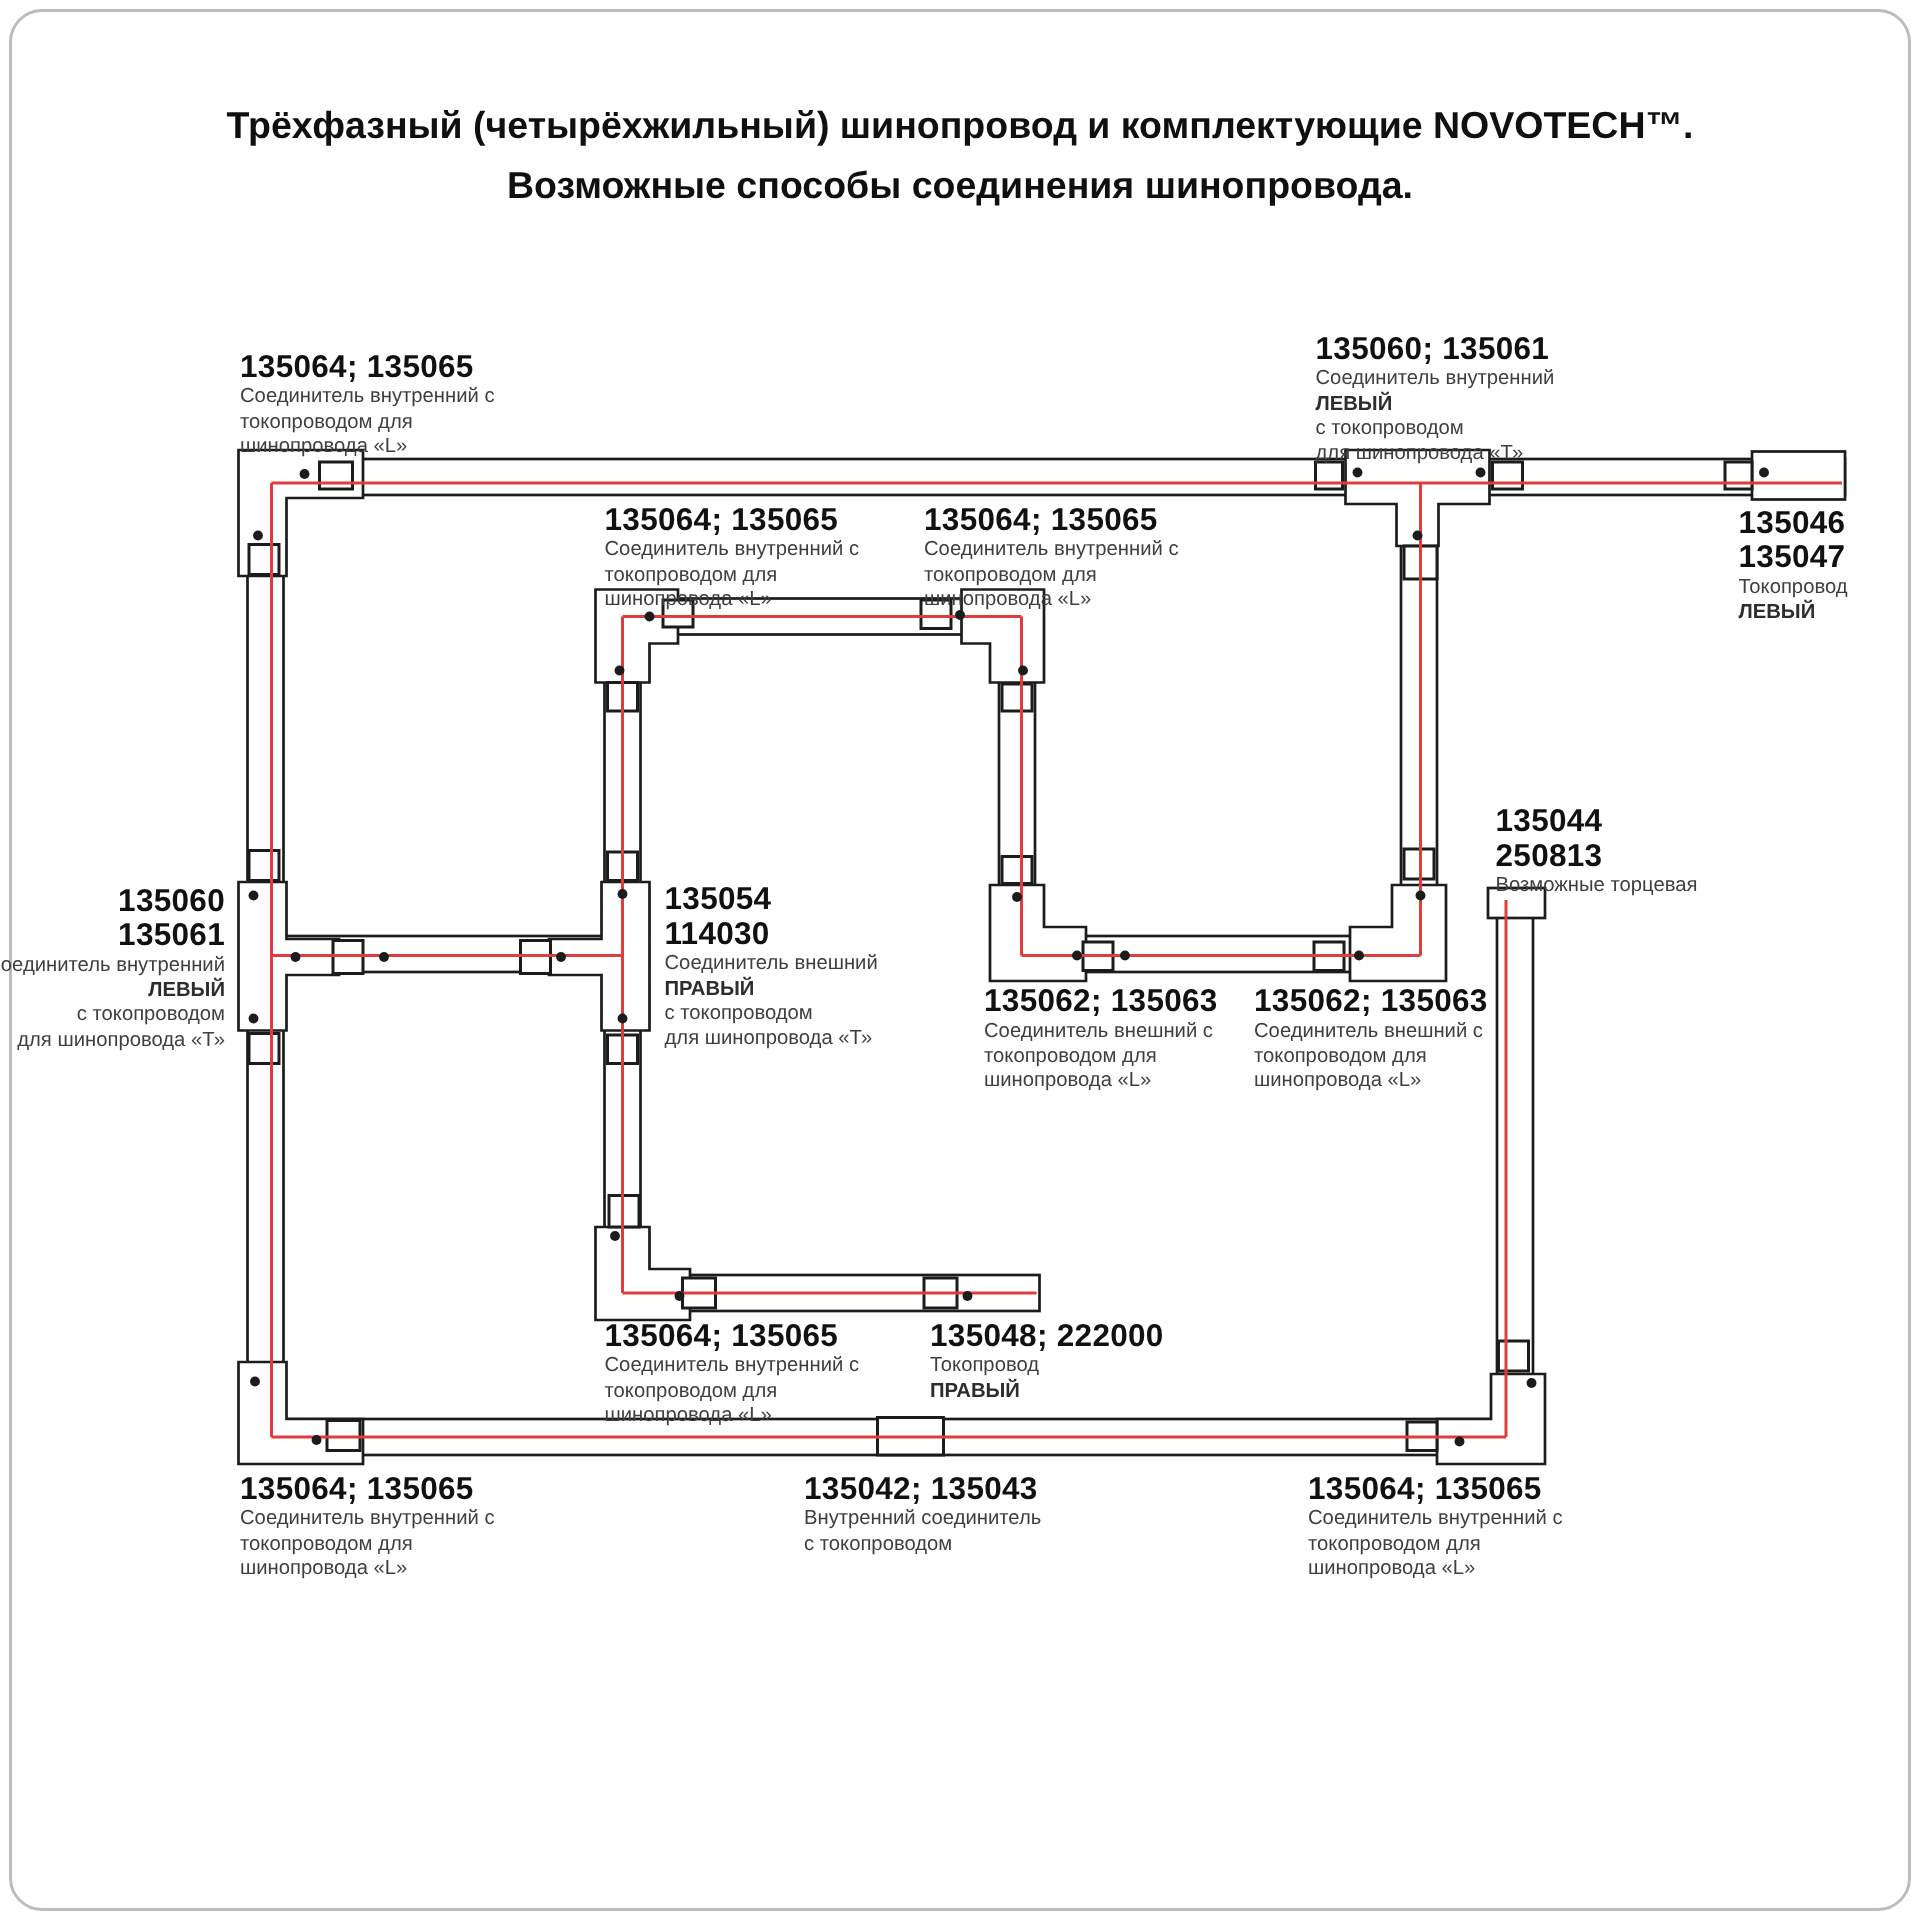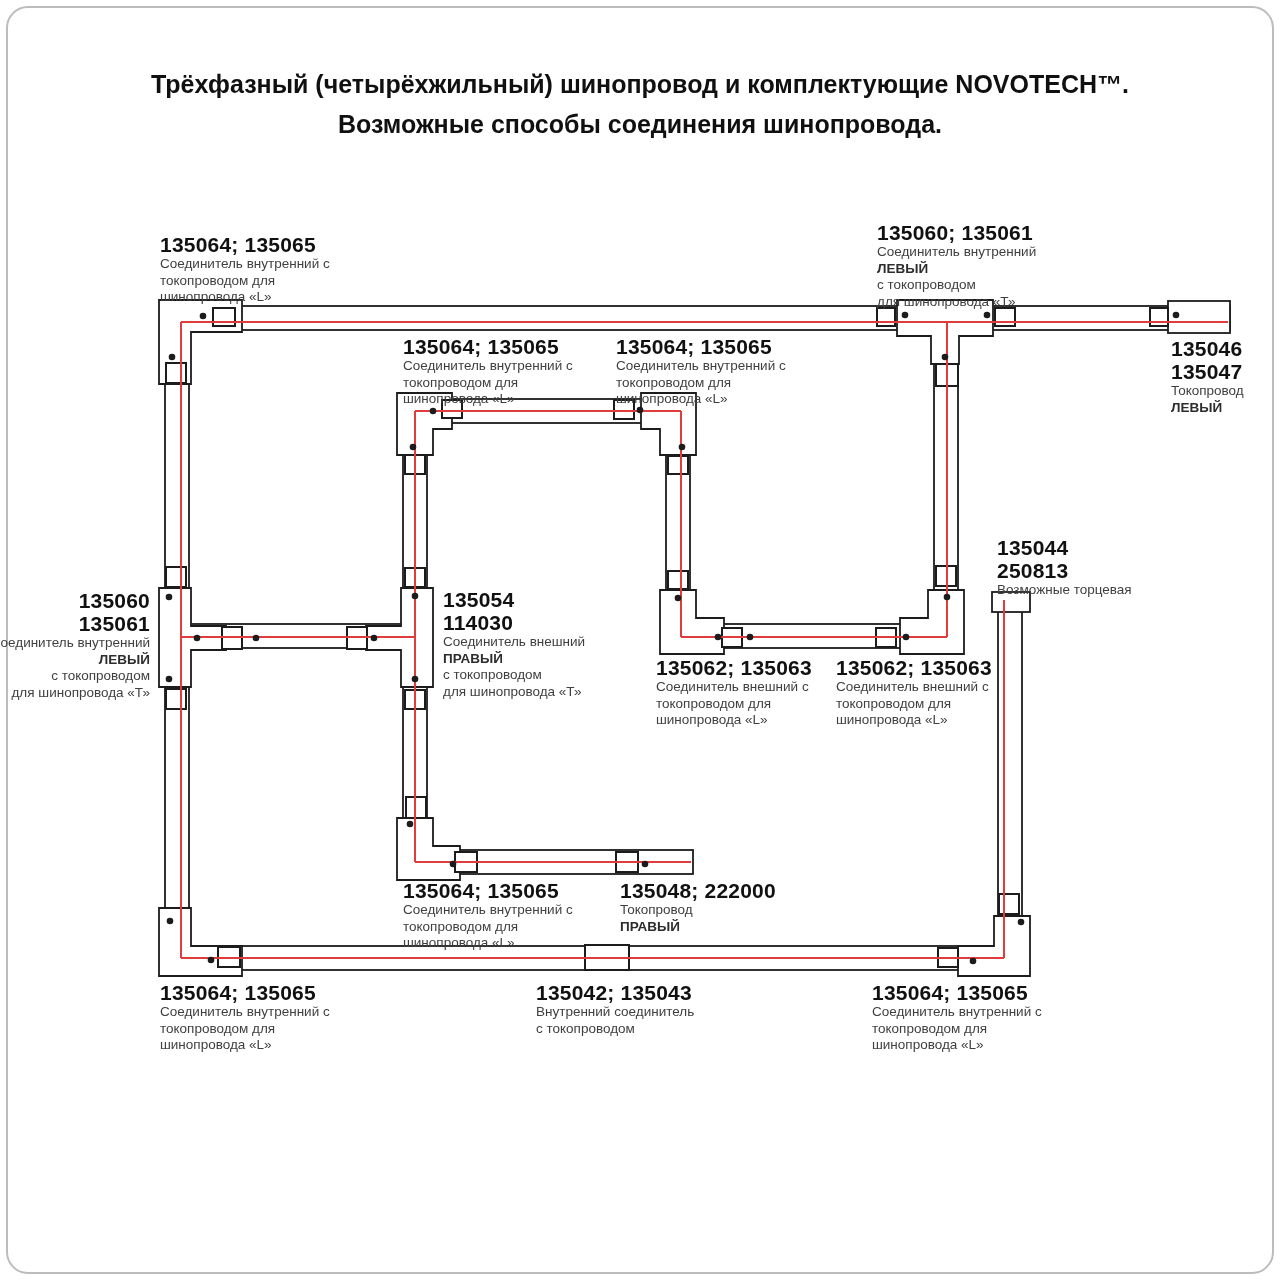--- a/index.html
+++ b/index.html
@@ -131,21 +131,21 @@
       <div class="ln-d">токопроводом для</div>
       <div class="ln-d">шинопровода «L»</div>
     </div>
     <div class="part-label" style="top: 221px; left: 877px;">
       <div class="ln-n">135060; 135061</div>
       <div class="ln-d">Соединитель внутренний</div>
       <div class="ln-b">ЛЕВЫЙ</div>
       <div class="ln-d">с токопроводом</div>
       <div class="ln-d">для шинопровода «Т»</div>
     </div>
-    <div class="part-label" style="top: 337px; left: 1159px; margin-left: 12px;">
+    <div class="part-label" style="top: 337px; left: 1159px;">
       <div class="ln-n">135046</div>
       <div class="ln-n">135047</div>
       <div class="ln-d">Токопровод</div>
       <div class="ln-b">ЛЕВЫЙ</div>
     </div>
     <div class="part-label" style="top: 335px; left: 403px;">
       <div class="ln-n">135064; 135065</div>
       <div class="ln-d">Соединитель внутренний с</div>
       <div class="ln-d">токопроводом для</div>
       <div class="ln-d">шинопровода «L»</div>

